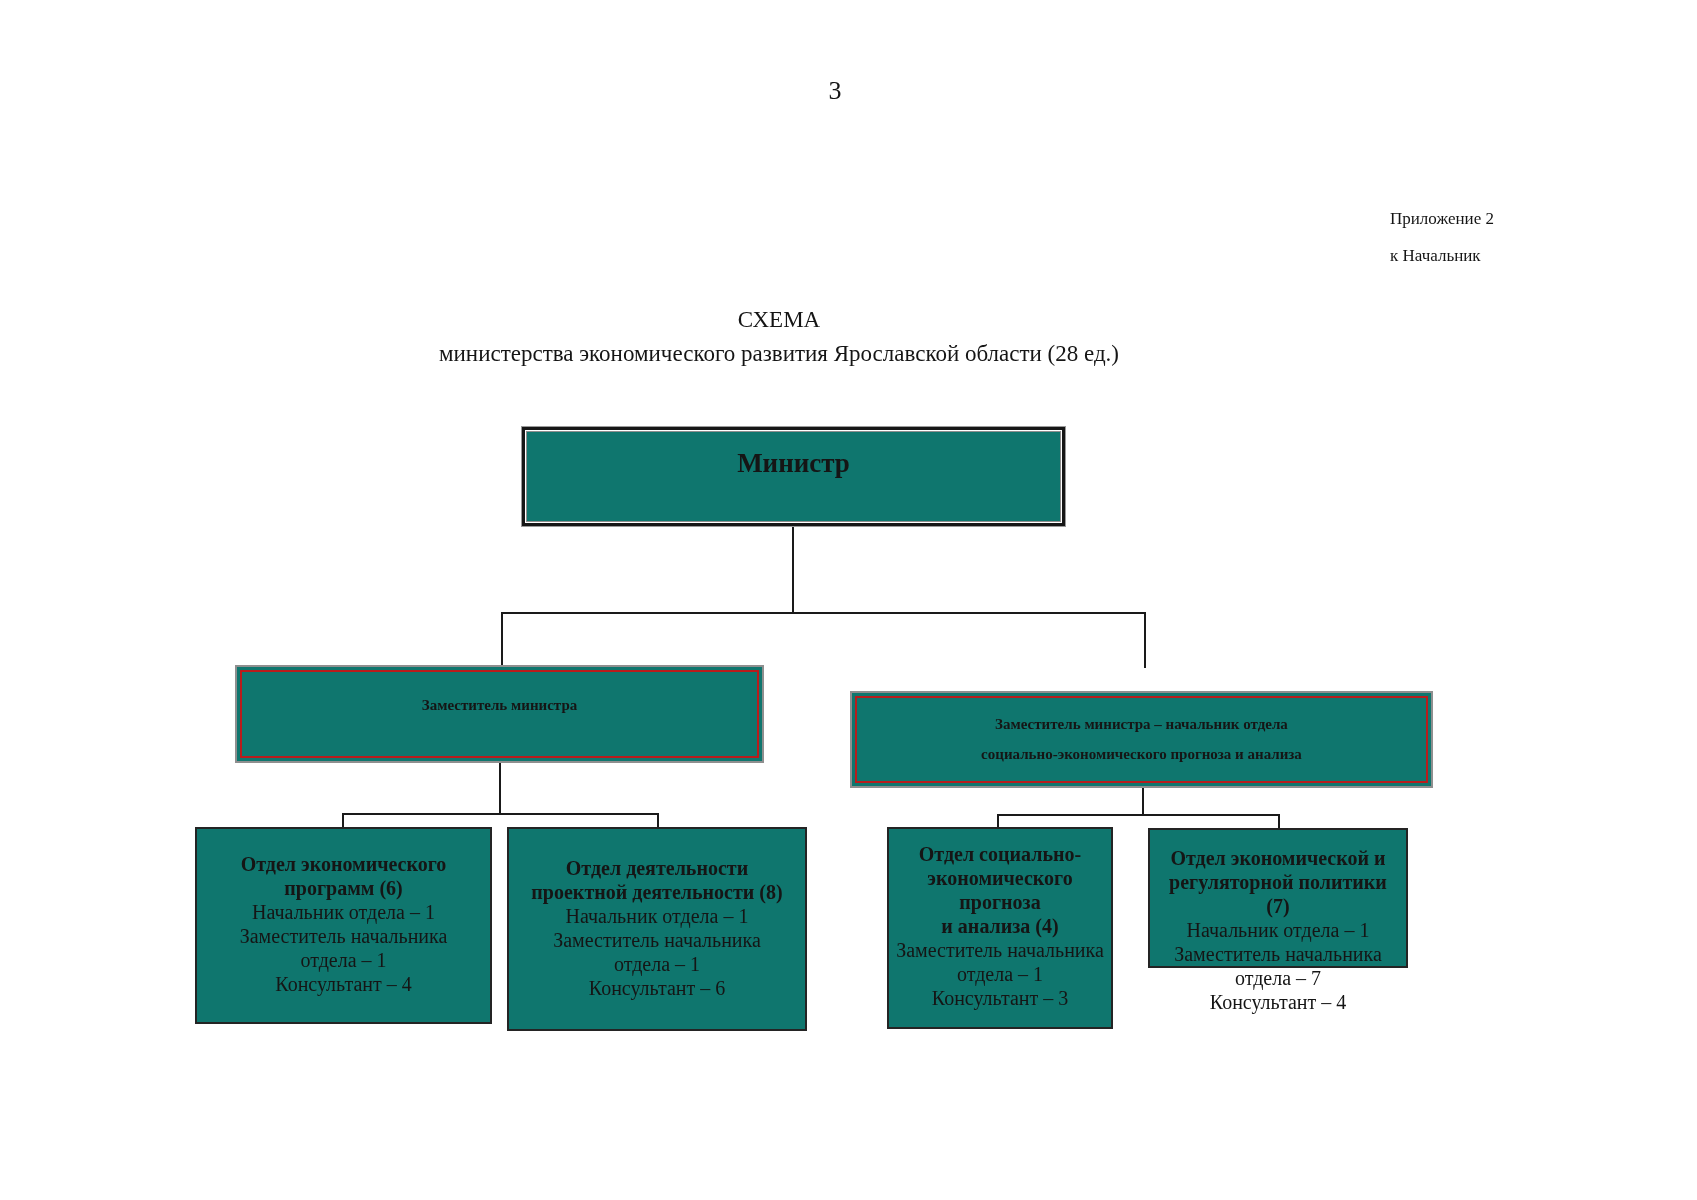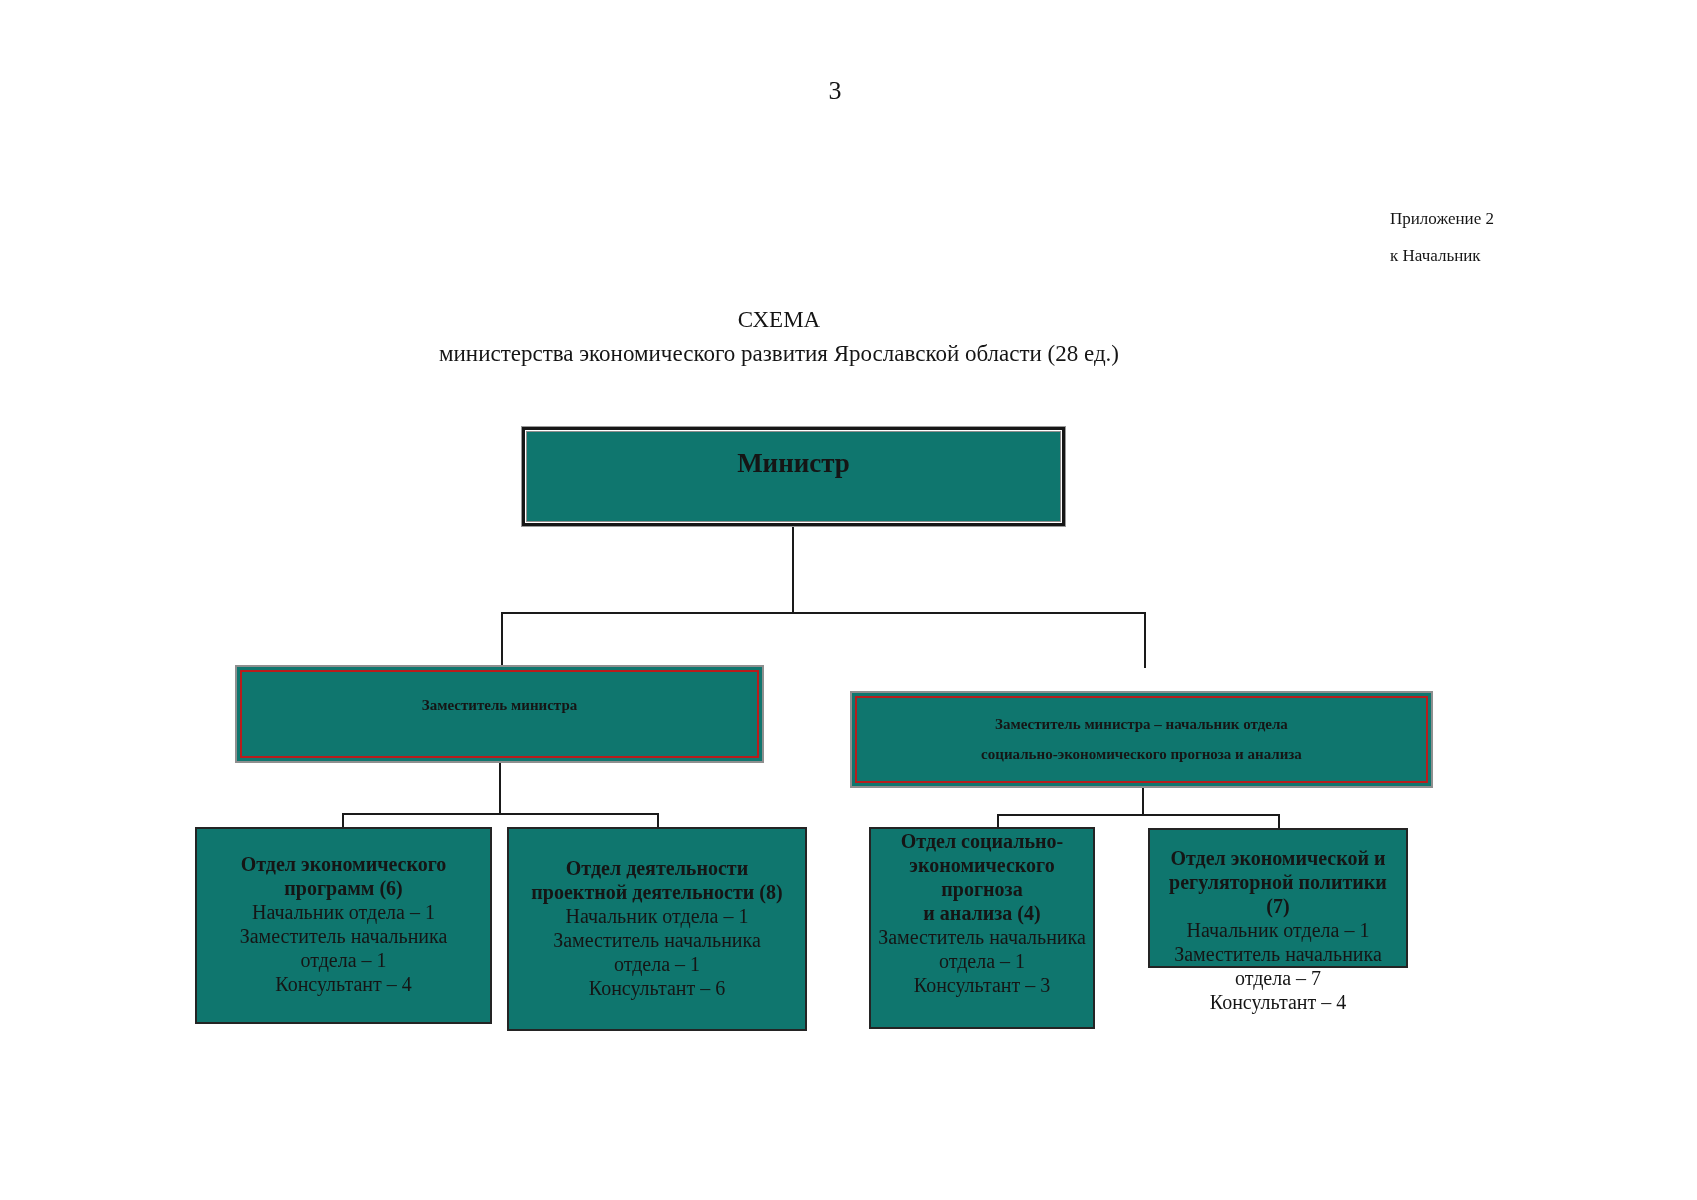--- a/index.html
+++ b/index.html
@@ -33,21 +33,21 @@
     font-weight:bold; font-size:15px; line-height:30px;
   }
   .deputy-left-box  { left:235px; top:665px; width:529px; height:98px; }
   .deputy-left-box .dbl-inner { padding-top:18px; }
   .deputy-right-box { left:850px; top:666px; width:583px; height:97px;margin-top:25px; }
   .deputy-right-box .dbl-inner { padding-top:11px; }
   .dept { border:2px solid #242424; font-size:20px; line-height:24px; }
   .dept .ttl { font-weight:bold; }
   .dept1 { left:195px;  top:827px; width:297px; height:197px; padding-top:23px; }
   .dept2 { left:507px;  top:827px; width:300px; height:204px; padding-top:27px; }
-  .dept3 { left:869px;  top:827px; width:226px; height:202px; }
+  .dept3 { left:887px;  top:827px; width:226px; height:202px; padding-top:13px; }
   .dept4 { left:1148px; top:828px; width:260px; height:140px; padding-top:16px; }
 </style>
 </head>
 <body>
 
 <div class="page">
 
   <div class="page-number">3</div>
 
   <div class="appendix">

